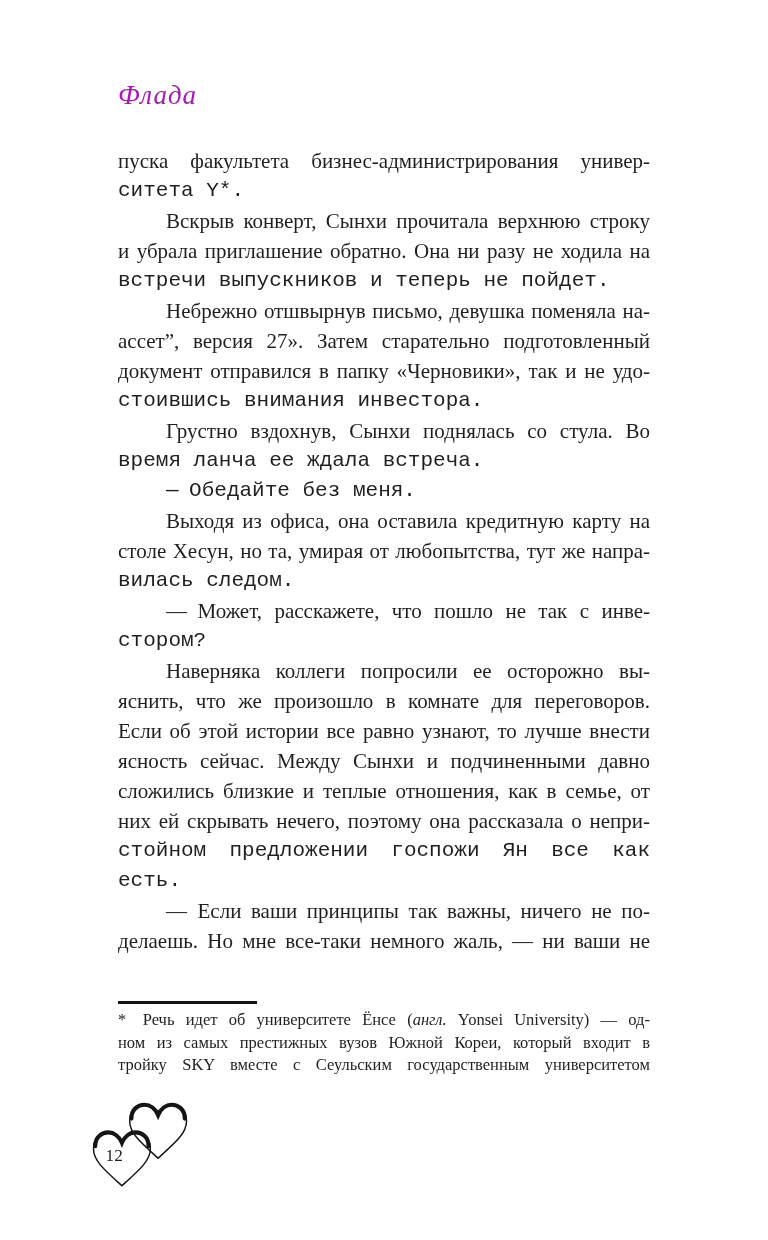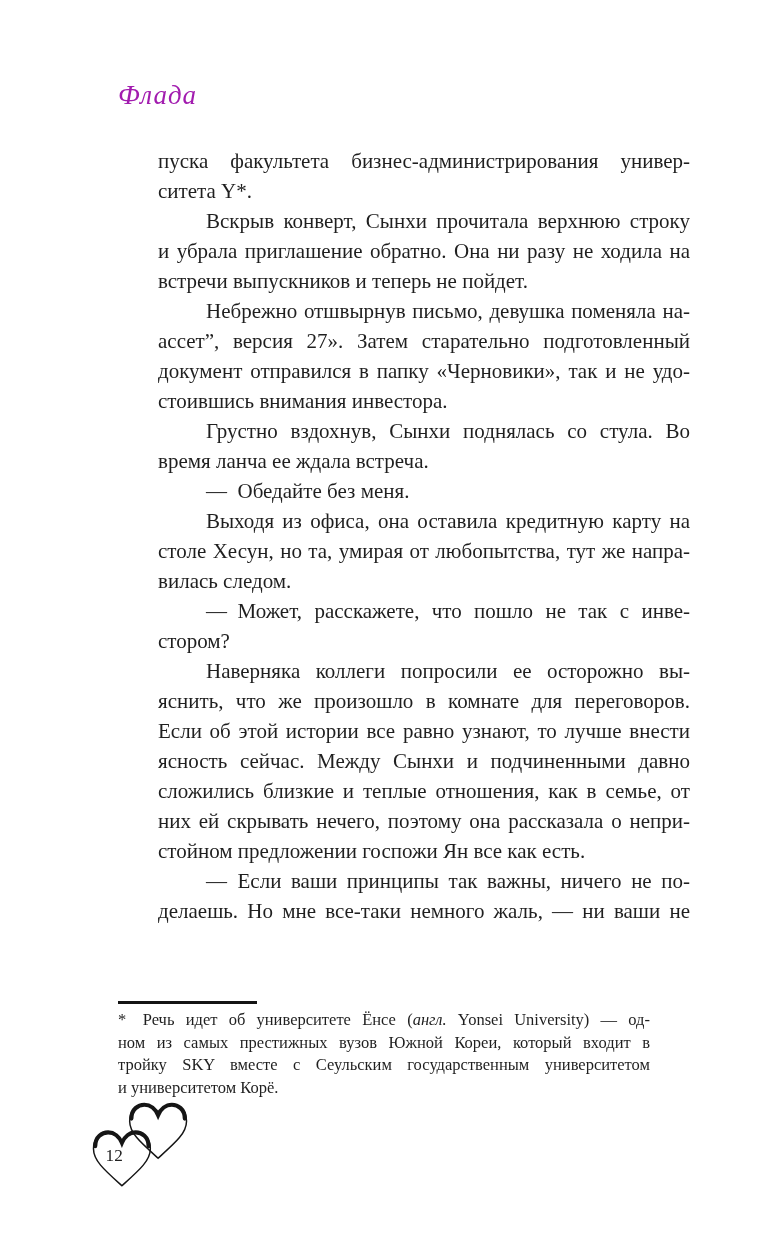--- a/index.html
+++ b/index.html
@@ -25,27 +25,26 @@
     letter-spacing: 1px;
     color: #a21caf;
   }
   .body-text {
     position: absolute;
     left: 118px;
     top: 146px;
     width: 532px;
     font-size: 21px;
     line-height: 30px;
-    margin-left: 40px;
   }
   .line {
     text-align: justify;
     text-align-last: justify;
   }
-  .line.last { text-align-last: left; }
+  .line.last { text-align-last: left; font-family: Liberation Mono, monospace; }
   .line.indent { text-indent: 48px; }
   .fn-rule {
     position: absolute;
     left: 118px;
     top: 1001px;
     width: 139px;
     height: 3px;
     background: #141414;
   }
   .footnote {
@@ -150,21 +149,20 @@
     </div>
 
   </main>
 
   <div class="fn-rule"></div>
 
   <div class="footnote">
     <div class="fline"><span>*  Речь идет об университете Ёнсе (</span><span class="it">англ.</span><span> Yonsei University) — од-</span></div>
     <div class="fline">ном из самых престижных вузов Южной Кореи, который входит в</div>
     <div class="fline">тройку SKY вместе с Сеульским государственным университетом</div>
-    <div class="fline last">и университетом Корё.</div>
   </div>
 
   <div class="logo">
     <svg width="112" height="102" viewBox="0 0 130 118" xmlns="http://www.w3.org/2000/svg">
 
       <g transform="translate(46,4)">
         <path class="heart-outline" d="M40,68 C20,50 7,39 7,25 C7,12 16,6 24,6 C31,6 37,11 40,18 C43,11 49,6 56,6 C64,6 73,12 73,25 C73,39 60,50 40,68 Z"></path>
         <path class="heart-top" d="M9,22 C9,11 17,6 24,6 C31,6 37,11 40,18 C43,11 49,6 56,6 C63,6 71,11 71,22"></path>
       </g>
 

